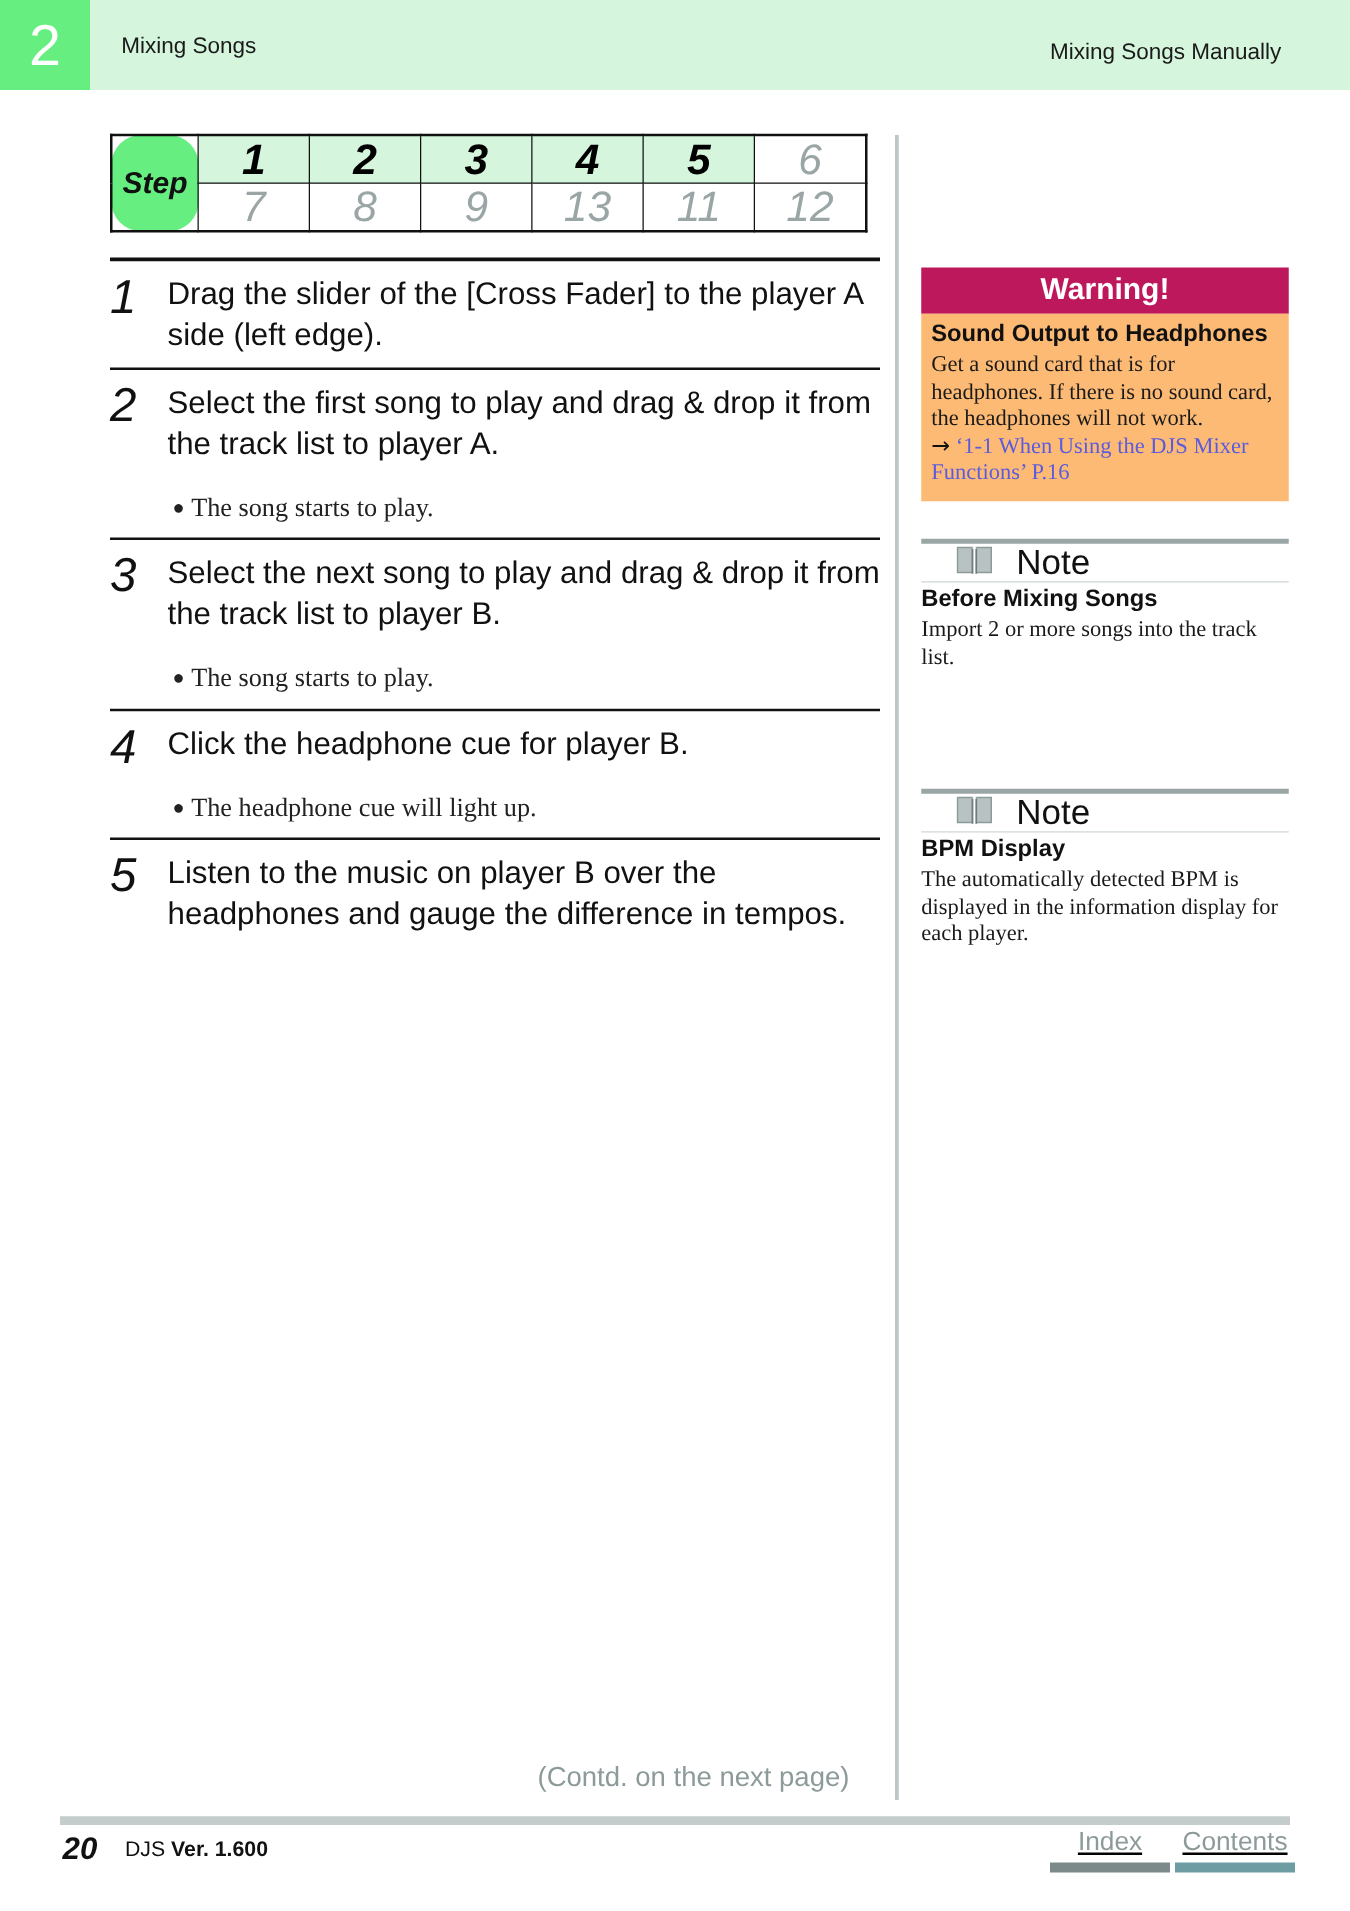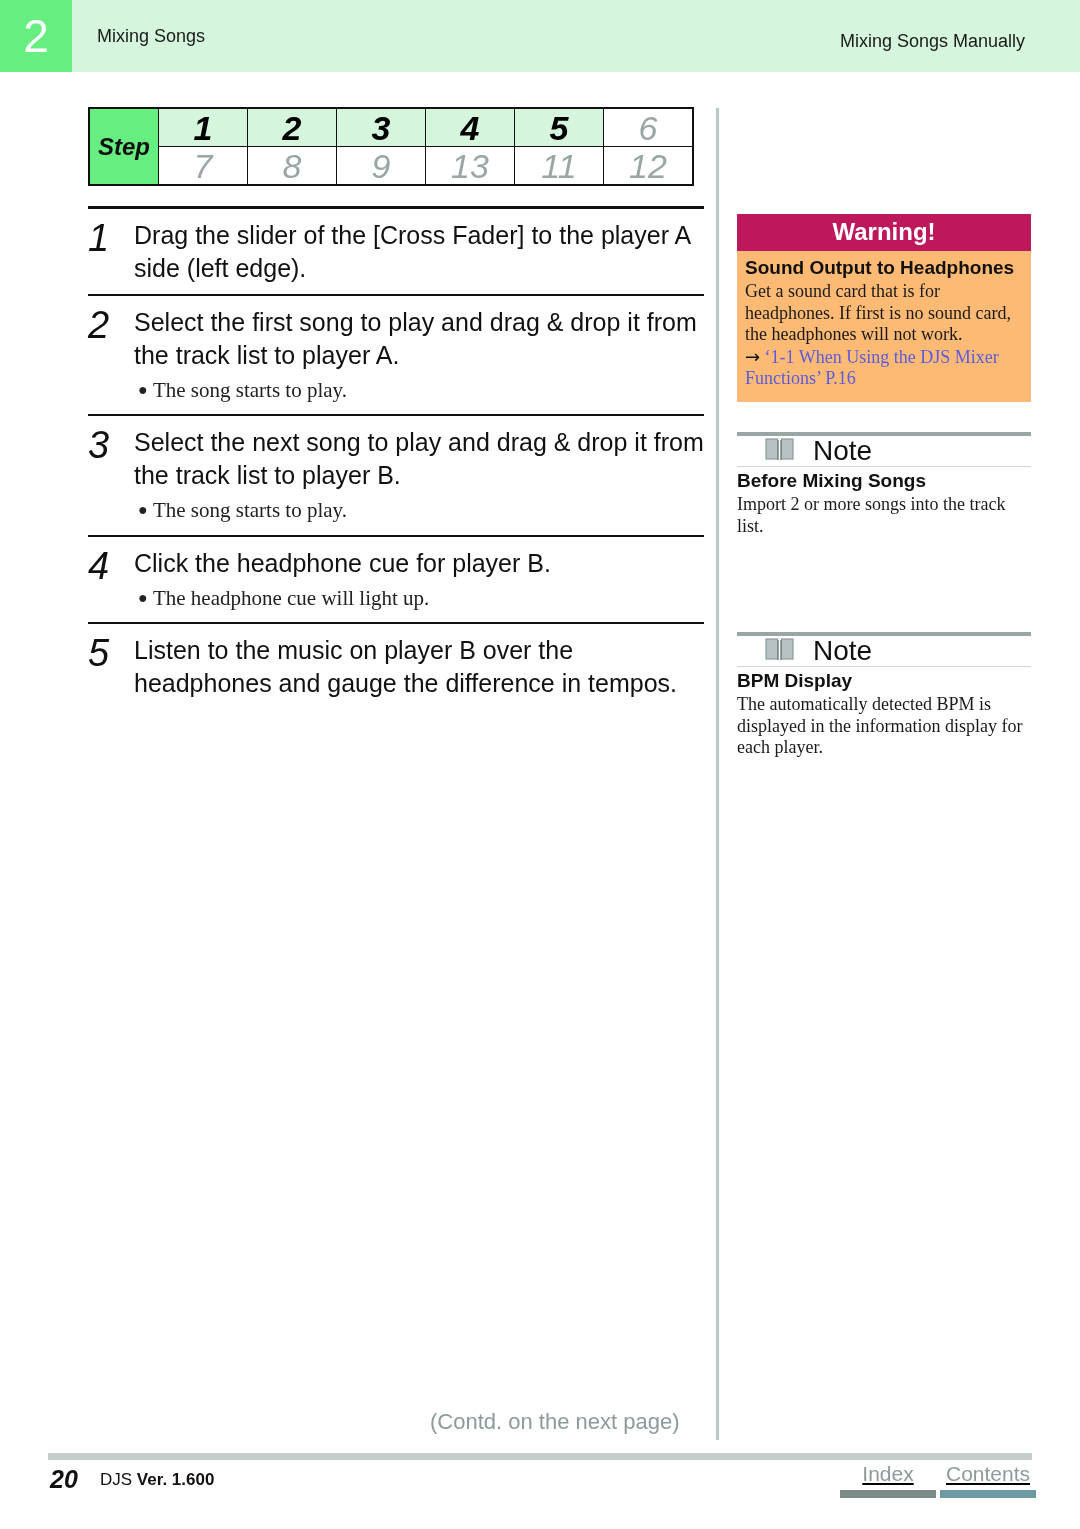--- a/index.html
+++ b/index.html
@@ -70,20 +70,21 @@
     font-size: 34px;
     line-height: 1;
     padding: 0;
   }
   .step-label-cell {
     background: #66ef80;
     width: 68px !important;
     font-size: 24px !important;
     font-weight: bold;
     color: #111111;
+    border-radius: 24px;
   }
   td.step-on {
     background: #d5f5dc;
     color: #000000;
     font-weight: bold;
   }
   td.step-off {
     background: #ffffff;
     color: #9aa5a5;
     font-weight: normal;
@@ -129,21 +130,21 @@
   }
   .step-text {
     font-size: 25px;
     line-height: 1.30;
     color: #111111;
   }
   .bullet-line {
     font-family: "Liberation Serif", serif;
     font-size: 21px;
     color: #222222;
-    margin-top: 6px;
+    margin-top: 22px;
     margin-left: 22px;
     text-indent: -18px;
     line-height: 1.3;
   }
   .bullet-dot {
     font-family: "Liberation Sans", sans-serif;
     font-size: 16px;
     vertical-align: 2px;
   }
 
@@ -363,21 +364,21 @@
 </div>
 
 <div class="v-divider"></div>
 
 <div class="right-col">
 
   <div class="warning-box">
     <div class="warning-head">Warning!</div>
     <div class="warning-body">
       <div class="box-subtitle">Sound Output to Headphones</div>
-      <div class="serif-body">Get a sound card that is for headphones. If first is no sound card, the headphones will not work.</div>
+      <div class="serif-body">Get a sound card that is for headphones. If there is no sound card, the headphones will not work.</div>
       <div class="link-line"><span class="arrow-glyph">→</span> <span>‘1-1 When Using the DJS Mixer Functions’ P.16</span></div>
     </div>
   </div>
 
   <div style="height:30px;"></div>
 
   <div class="note-box">
     <div class="note-topline"></div>
     <div class="note-head">
       <span class="book-icon">

